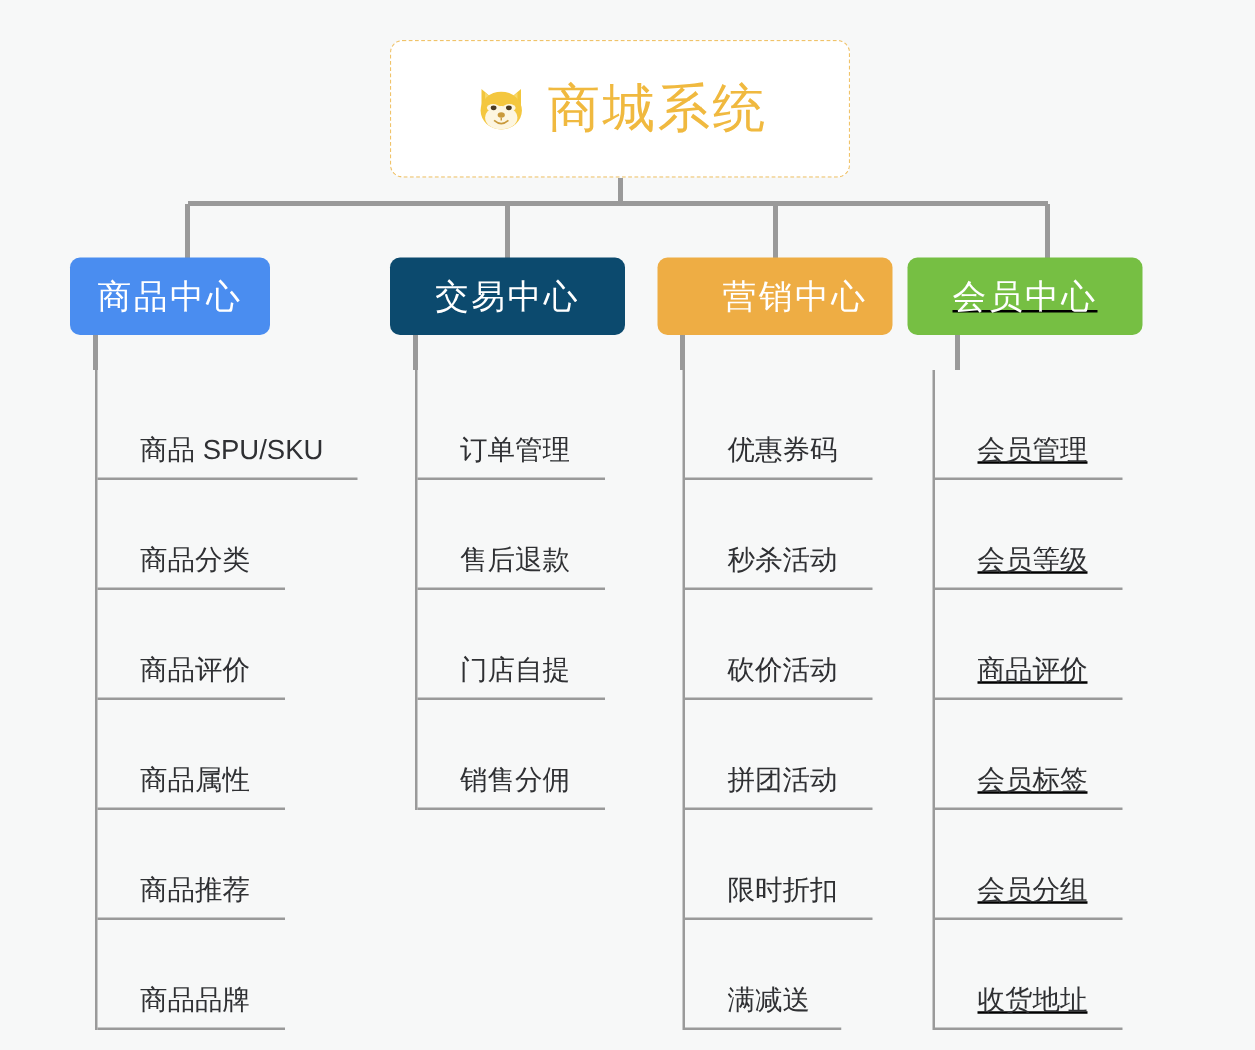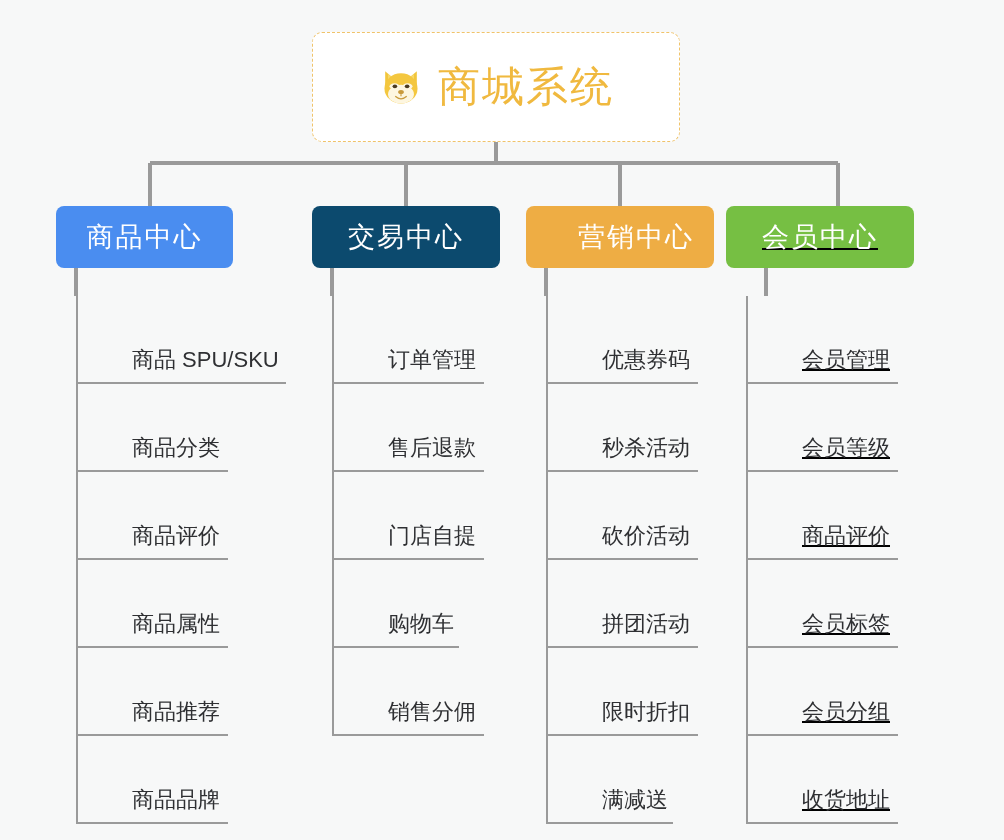--- a/index.html
+++ b/index.html
@@ -84,41 +84,41 @@
     border-radius: 8px;
     display: flex;
     align-items: center;
     justify-content: center;
     color: #ffffff;
     font-size: 27px;
     letter-spacing: 2px;
     box-sizing: border-box;
     white-space: nowrap;
   }
-  .col-0 .col-header { width: 177px; }
+  .col-0 .col-header { width: 160px; }
   .col-1 .col-header { width: 188px; }
   .col-2 .col-header { width: 188px; padding-left: 32px; }
   .col-3 .col-header { width: 188px; }
 
   
   .leaf-list {
     position: relative;
     margin-top: 28px;
     margin-left: 20px;
     border-left: 2px solid #9a9a9a;
     padding-left: 0;
   }
   .leaf-item {
     position: relative;
     height: 88px;
     box-sizing: border-box;
     border-bottom: 2px solid #9a9a9a;
     display: flex;
     align-items: flex-end;
-    padding-left: 54px;
+    padding-left: 34px;
     padding-bottom: 4px;
     width: 155px;
   }
   .leaf-item.w-wide  { width: 208px; }
   .leaf-item.w-mid   { width: 150px; }
   .leaf-item.w-narrow{ width: 125px; }
   .leaf-label {
     font-size: 22px;
     color: #2f3033;
     white-space: nowrap;
@@ -200,23 +200,20 @@
     <div class="leaf-list">
       <div class="leaf-item w-mid">
           <span class="leaf-label">订单管理</span>
         </div>
       <div class="leaf-item w-mid">
           <span class="leaf-label">售后退款</span>
         </div>
       <div class="leaf-item w-mid">
           <span class="leaf-label">门店自提</span>
         </div>
-      <div class="leaf-item w-narrow">
-          <span class="leaf-label">购物车</span>
-        </div>
       <div class="leaf-item w-mid">
           <span class="leaf-label">销售分佣</span>
         </div>
     </div>
   </div>
 
   <div class="column col-2">
     <div class="col-header" style="background: rgb(238, 173, 68);">营销中心</div>
     <div class="leaf-list">
       <div class="leaf-item w-mid">

